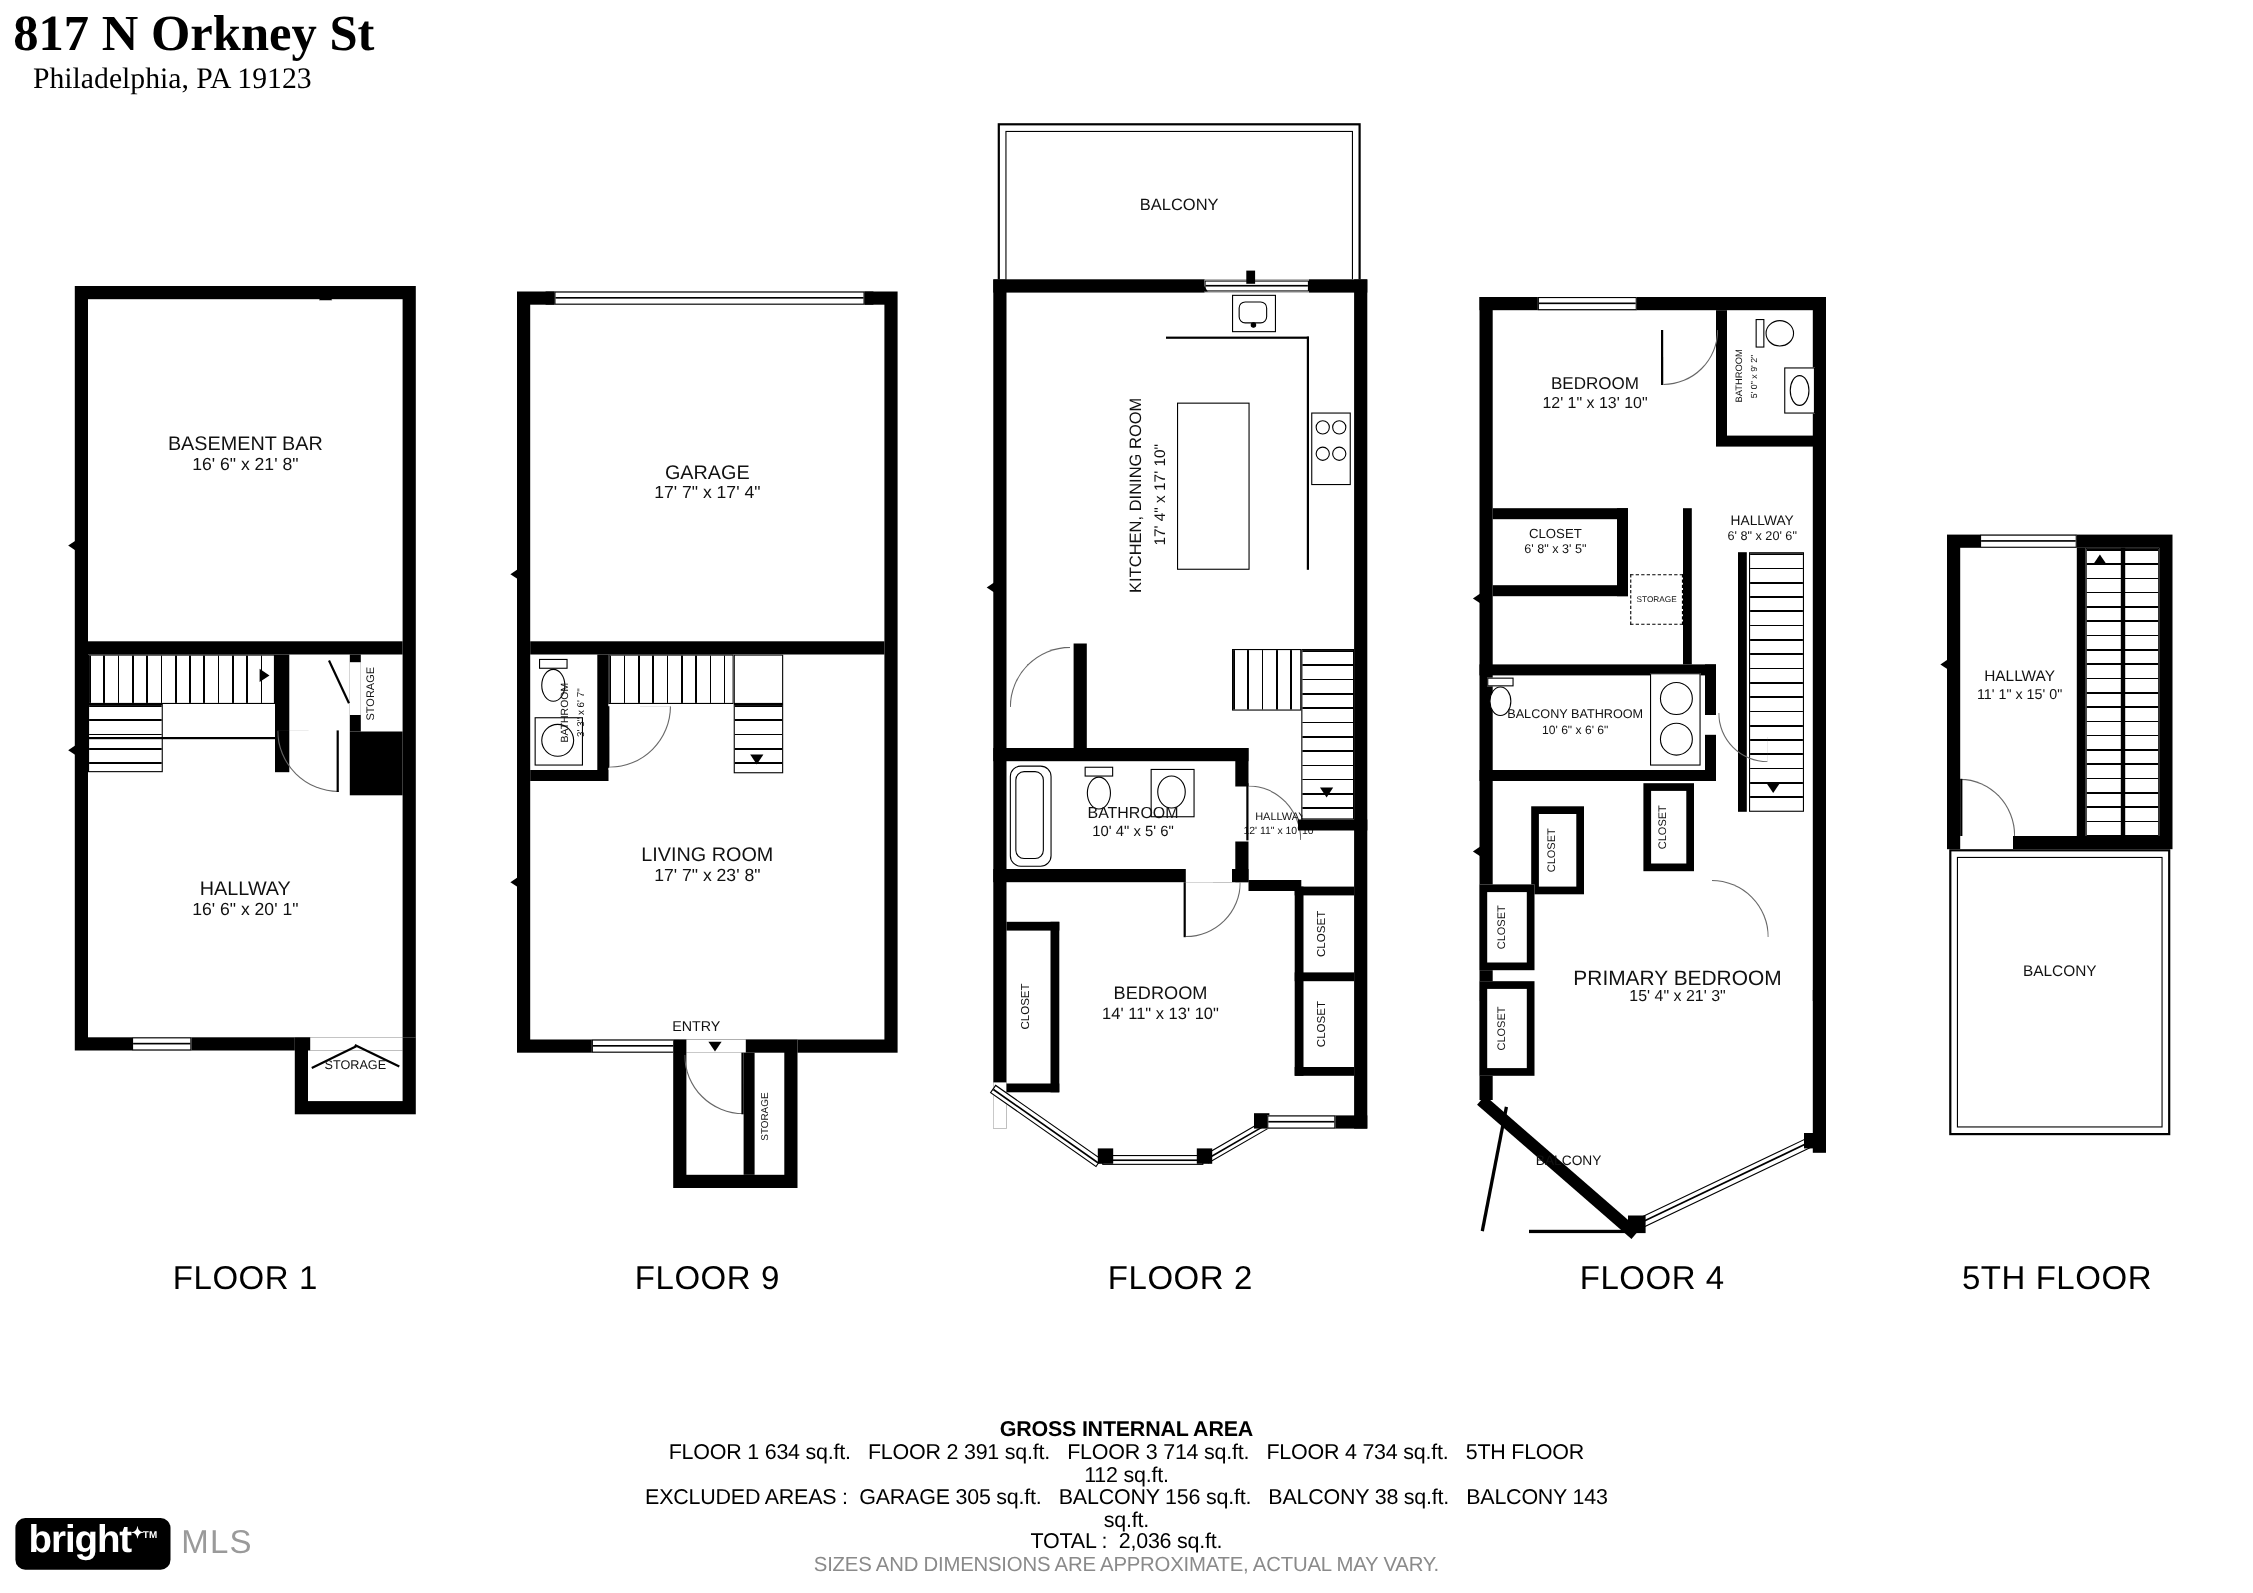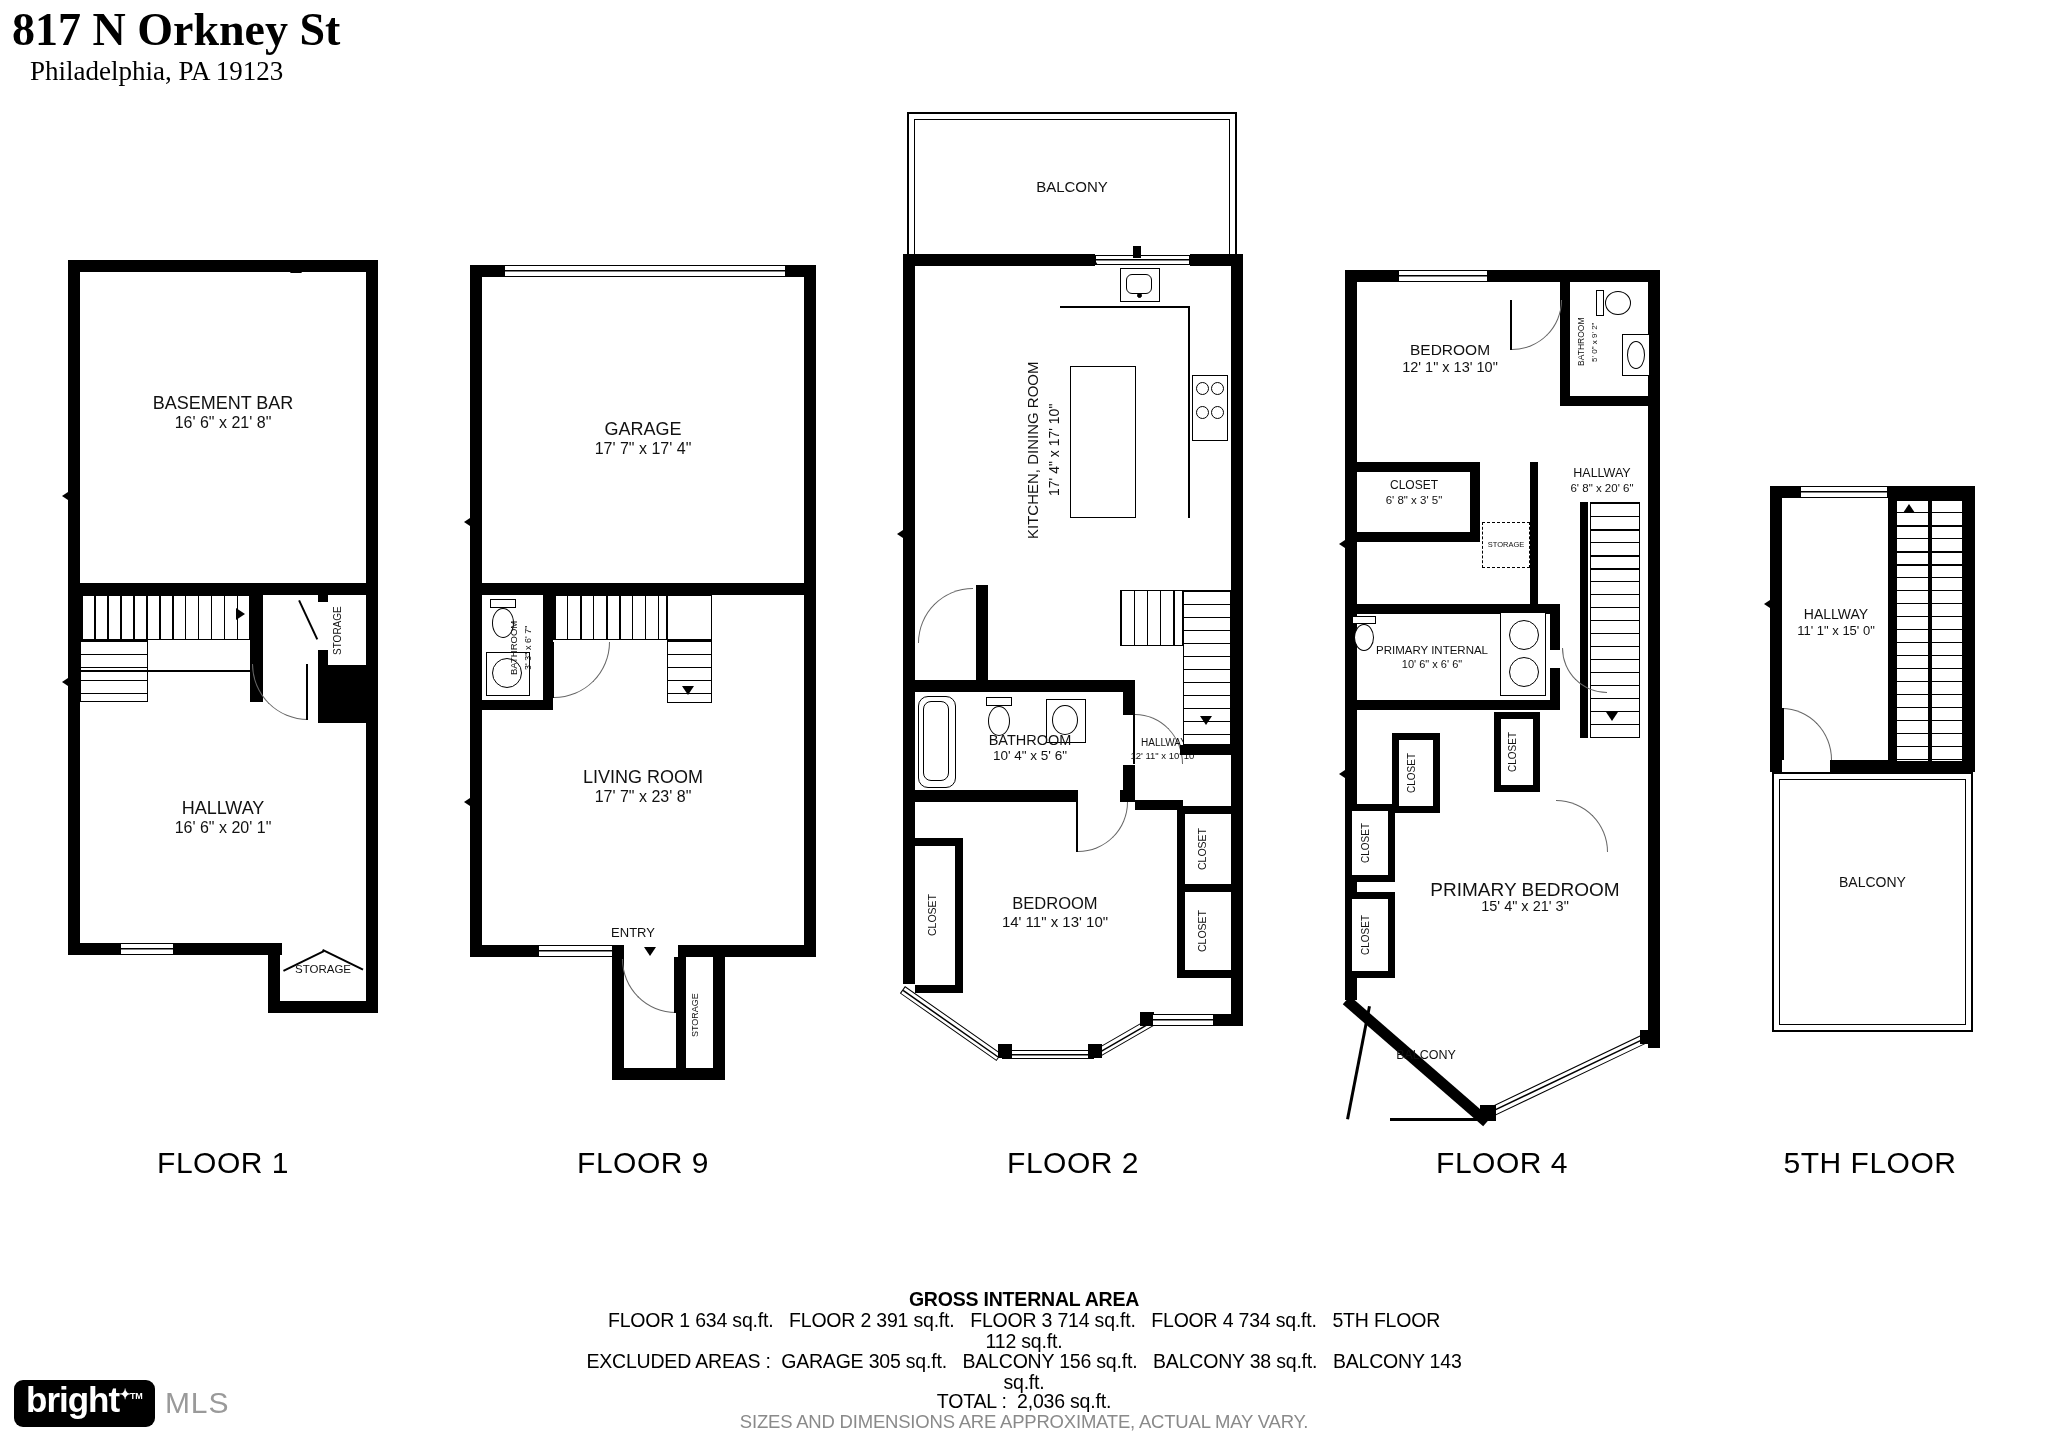--- a/index.html
+++ b/index.html
@@ -226,21 +226,21 @@
   <div class="wall" style="left:1345px;top:604px;width:215px;height:10px"></div>
   <div class="wall" style="left:1345px;top:700px;width:215px;height:10px"></div>
   <div class="wall" style="left:1550px;top:604px;width:10px;height:46px"></div>
   <div class="wall" style="left:1550px;top:668px;width:10px;height:42px"></div>
   <div class="fix" style="left:1352px;top:616px;width:24px;height:8px"></div>
   <div class="fix oval" style="left:1354px;top:624px;width:20px;height:27px"></div>
   <div class="fix" style="left:1500px;top:612px;width:46px;height:84px">
     <div class="fix oval" style="left:8px;top:7px;width:30px;height:30px"></div>
     <div class="fix oval" style="left:8px;top:44px;width:30px;height:30px"></div>
   </div>
-  <div class="label" style="left:1352px;top:643px;width:160px;font-size:11.5px">PRIMARY INTERNAL</div>
+  <div class="label" style="left:1352px;top:643px;width:160px;font-size:11.5px">BALCONY BATHROOM</div>
   <div class="label" style="left:1352px;top:658px;width:160px;font-size:11px">10' 6" x 6' 6"</div>
   <div class="arc bl" style="left:1562px;top:648px;width:45px;height:45px"></div>
   <div class="abs" style="left:1392px;top:733px;width:48px;height:80px;border:7px solid #000;background:#fff;box-sizing:border-box"></div>
   <div class="label vtext" style="left:1406px;top:746px;width:19px;height:54px;font-size:10px">CLOSET</div>
   <div class="abs" style="left:1494px;top:712px;width:46px;height:80px;border:7px solid #000;background:#fff;box-sizing:border-box"></div>
   <div class="label vtext" style="left:1507px;top:725px;width:19px;height:54px;font-size:10px">CLOSET</div>
   <div class="abs" style="left:1345px;top:804px;width:50px;height:78px;border:7px solid #000;background:#fff;box-sizing:border-box"></div>
   <div class="label vtext" style="left:1360px;top:816px;width:19px;height:54px;font-size:10px">CLOSET</div>
   <div class="abs" style="left:1345px;top:892px;width:50px;height:86px;border:7px solid #000;background:#fff;box-sizing:border-box"></div>
   <div class="label vtext" style="left:1360px;top:906px;width:19px;height:58px;font-size:10px">CLOSET</div>

